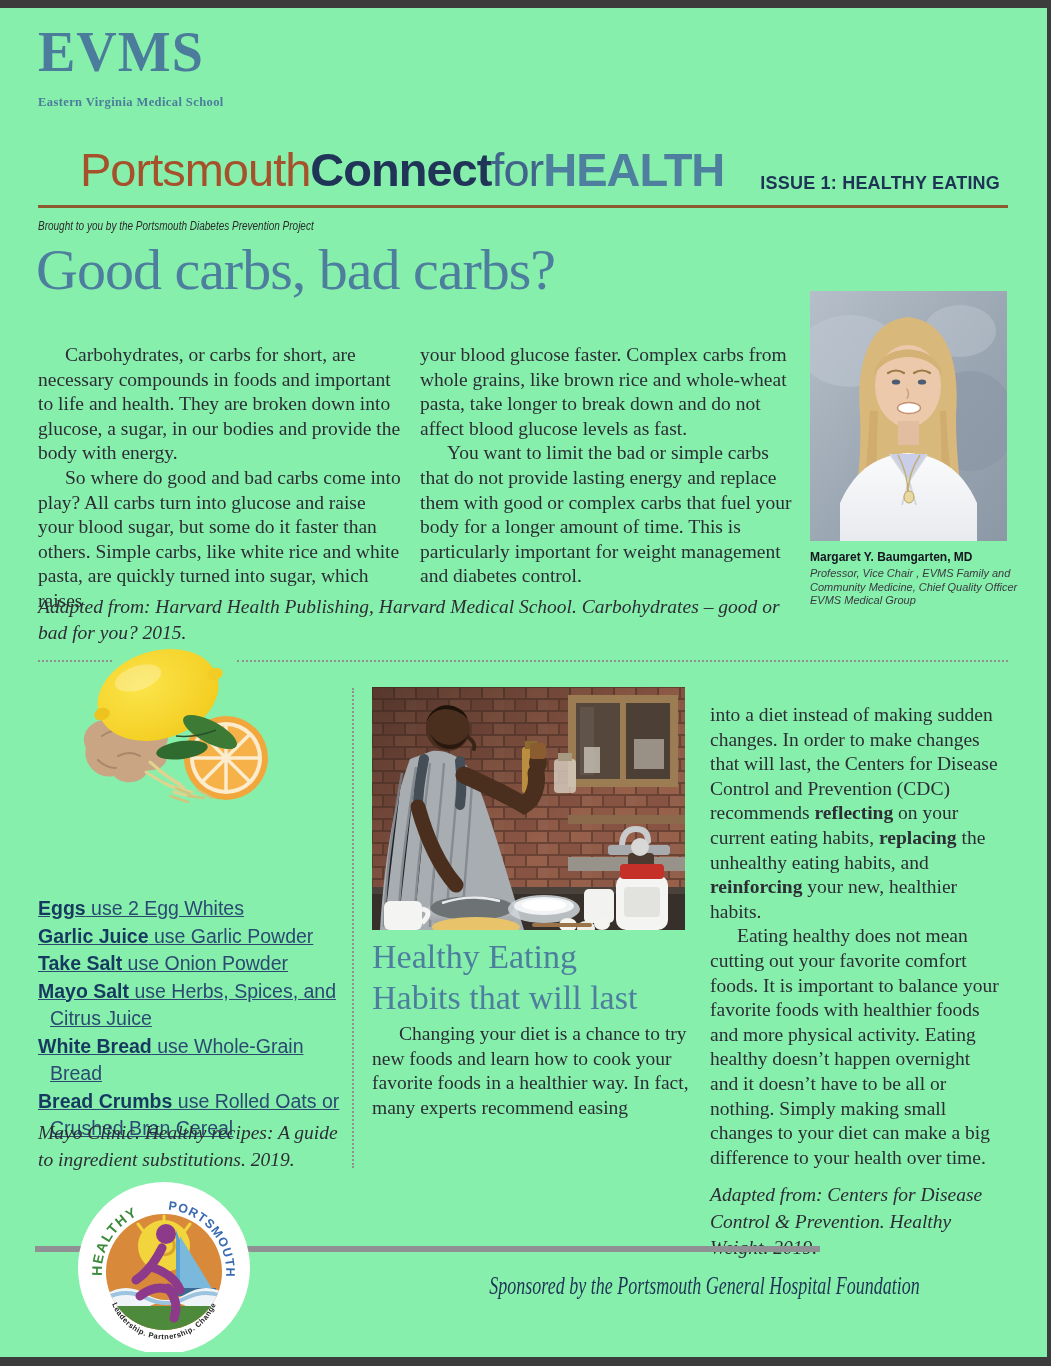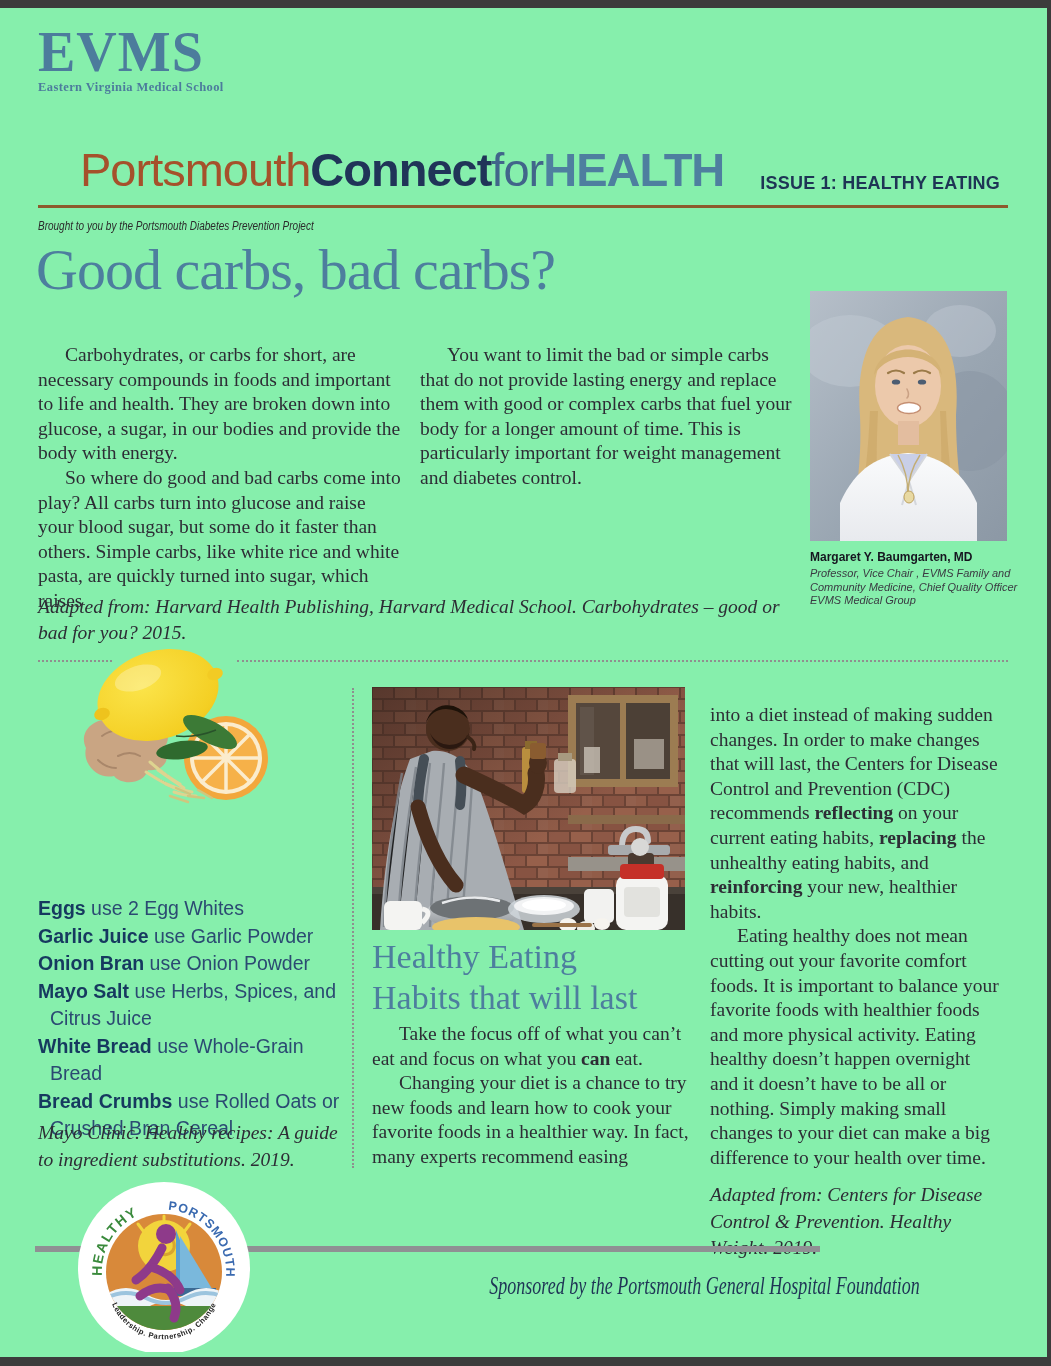--- a/index.html
+++ b/index.html
@@ -10,21 +10,21 @@
     font-family:"Liberation Serif","DejaVu Serif",serif; color:#2d2d35; overflow:hidden;
     margin:0 auto;
   }
   .bar-top    { position:absolute; left:0; top:0; width:1051px; height:8px; background:#3c3c3c; }
   .bar-bottom { position:absolute; left:0; top:1357px; width:1051px; height:9px; background:#3c3c3c; }
   .bar-right  { position:absolute; left:1047px; top:0; width:4px; height:1366px; background:#3c3c3c; }
 
   
   .evms { position:absolute; left:38px; top:24px; color:#4c7c9c; }
   .evms-acro { font-family:"Liberation Serif",serif; font-weight:bold; font-size:56px; line-height:56px; letter-spacing:1px; }
-  .evms-sub  { font-family:"Liberation Serif",serif; font-weight:bold; font-size:12.5px; letter-spacing:.4px; margin-top:0; }
+  .evms-sub  { font-family:"Liberation Serif",serif; font-weight:bold; font-size:12.5px; letter-spacing:.4px; margin-top:15px; }
 
   .masthead { position:absolute; left:36px; top:144px; font-family:"Liberation Sans","DejaVu Sans",sans-serif; font-size:47px; line-height:52px; letter-spacing:-1px; white-space:nowrap;margin-left:44px; }
   .mh-1 { color:#a5512b; font-weight:400; }
   .mh-2 { color:#203458; font-weight:700; }
   .mh-3 { color:#41658a; font-weight:400; }
   .mh-4 { color:#4e7f9f; font-weight:700; }
 
   .issue-label { position:absolute; left:700px; top:173px; width:300px; text-align:right;
     font-family:"Liberation Sans",sans-serif; font-size:18px; font-weight:600; color:#1e3455; letter-spacing:.2px; }
 
@@ -50,21 +50,21 @@
   .dot-h { position:absolute; top:660px; border-top:2px dotted #8f8f8f; }
   .dot-h.seg-a { left:38px;  width:74px; }
   .dot-h.seg-b { left:237px; width:771px; }
   .dot-v { position:absolute; left:352px; top:688px; height:480px; border-left:2px dotted #8f8f8f; }
 
   
   .lemon-img { position:absolute; left:58px; top:640px; width:210px; height:172px; }
   .sub-head { position:absolute; left:38px; top:810px; font-size:34px; line-height:39px; color:#4d7e9e; }
   .sub-list { position:absolute; left:38px; top:895px; width:314px; font-family:"Liberation Sans",sans-serif;
     font-size:19.5px; line-height:27.5px; color:#2b4a72; }
-  .sub-item { padding-left:12px; text-indent:-12px; }
+  .sub-item { padding-left:12px; text-indent:-12px;text-decoration:underline; }
   .sub-term { font-weight:700; color:#16395f; }
   .mayo-src { position:absolute; left:38px; top:1120px; width:300px; font-style:italic; font-size:19.5px; line-height:26.5px; color:#2d2d35; }
 
   
   .kitchen-img { position:absolute; left:372px; top:687px; width:313px; height:243px; }
   .habits-head { position:absolute; left:372px; top:936px; font-size:34px; line-height:41px; color:#4d7e9e; }
   .habits-text { position:absolute; left:372px; top:1022px; width:322px; }
   .b { font-weight:700; }
 
   
@@ -96,20 +96,21 @@
   <div class="brown-rule"></div>
   <div class="tagline">Brought to you by the Portsmouth Diabetes Prevention Project</div>
 
   <div class="headline">Good carbs, bad carbs?</div>
 
   <div class="col1 bodytext">
     <p class="indent">Carbohydrates, or carbs for short, are necessary compounds in foods and important to life and health.  They are broken down into glucose, a sugar, in our bodies and provide the body with energy.</p>
     <p class="indent">So where do good and bad carbs come into play? All carbs turn into glucose and raise your blood sugar, but some do it faster than others. Simple carbs, like white rice and white pasta, are quickly turned into sugar, which raises</p>
   </div>
   <div class="col2 bodytext">
+    <p>your blood glucose faster.  Complex carbs from whole grains, like brown rice and whole-wheat pasta, take longer to break down and do not affect blood glucose levels as fast.</p>
     <p class="indent">You want to limit the bad or simple carbs that do not provide lasting energy and replace them with good or complex carbs that fuel your body for a longer amount of time.  This is particularly important for weight management and diabetes control.</p>
   </div>
 
   <svg class="portrait" viewBox="0 0 197 250">
     <defs>
       <linearGradient id="pbg" x1="0" y1="0" x2="1" y2="1">
         <stop offset="0" stop-color="#b6bfc9"></stop>
           <stop offset=".55" stop-color="#9aa6b2"></stop>
           <stop offset="1" stop-color="#8c98a5"></stop>
       </linearGradient>
@@ -195,21 +196,21 @@
       <path d="M118,148 l14,6"></path>
         <path d="M130,156 l16,2"></path>
         <path d="M112,156 l18,6"></path>
         <path d="M140,150 l14,8"></path>
     </g>
   </svg>
 
   <div class="sub-list">
     <div class="sub-item"><span class="sub-term">Eggs</span><span> use 2 Egg Whites</span></div>
     <div class="sub-item"><span class="sub-term">Garlic Juice</span><span> use Garlic Powder</span></div>
-    <div class="sub-item"><span class="sub-term">Onion Bran</span><span> use  Onion Powder</span></div>
+    <div class="sub-item"><span class="sub-term">Take Salt</span><span> use  Onion Powder</span></div>
     <div class="sub-item"><span class="sub-term">Mayo Salt</span><span> use Herbs, Spices, and Citrus Juice</span></div>
     <div class="sub-item"><span class="sub-term">White Bread</span><span> use Whole-Grain Bread</span></div>
     <div class="sub-item"><span class="sub-term">Bread Crumbs</span><span> use  Rolled Oats or Crushed Bran Cereal</span></div>
   </div>
   <div class="mayo-src">Mayo Clinic. Healthy recipes: A guide to ingredient substitutions. 2019.</div>
 
   <svg class="kitchen-img" viewBox="0 0 313 243">
     <defs>
       <pattern id="bricks" width="44" height="24" patternUnits="userSpaceOnUse">
         <rect width="44" height="24" fill="#6b4335"></rect>
@@ -298,21 +299,20 @@
     <ellipse cx="214" cy="241" rx="9" ry="7" fill="#efede6"></ellipse>
     <ellipse cx="230" cy="237" rx="8" ry="6" fill="#f6f4ee"></ellipse>
     <rect x="160" y="236" width="60" height="4" rx="2" fill="#9a7348"></rect>
   </svg>
 
   <div class="habits-head">
     <div>Healthy Eating</div>
     <div>Habits that will last</div>
   </div>
   <div class="habits-text bodytext">
-    <p class="indent"><span>Take the focus off of what you can’t eat and focus on what you </span><span class="b">can</span><span> eat.</span></p>
     <p class="indent">Changing your diet is a chance to try new foods and learn how to cook your favorite foods in a healthier way.  In fact, many experts recommend easing</p>
   </div>
 
   <div class="cdc-col bodytext">
     <p><span>into a diet instead of making sudden changes.  In order to make changes that will last, the Centers for Disease Control and Prevention (CDC) recommends </span><span class="b">reflecting</span><span> on your current eating habits, </span><span class="b">replacing</span><span> the unhealthy eating habits, and </span><span class="b">reinforcing</span><span> your new, healthier habits.</span></p>
     <p class="indent">Eating healthy does not mean cutting out your favorite comfort foods.  It is important to balance your favorite foods with healthier foods and more physical activity.  Eating healthy doesn’t happen overnight and it doesn’t have to be all or nothing.  Simply making small changes to your diet can make a big difference to your health over time.</p>
     <p class="cdc-src">Adapted from: Centers for Disease Control &amp; Prevention. Healthy Weight. 2019.</p>
   </div>
 
   <div class="footer-bar"></div>

